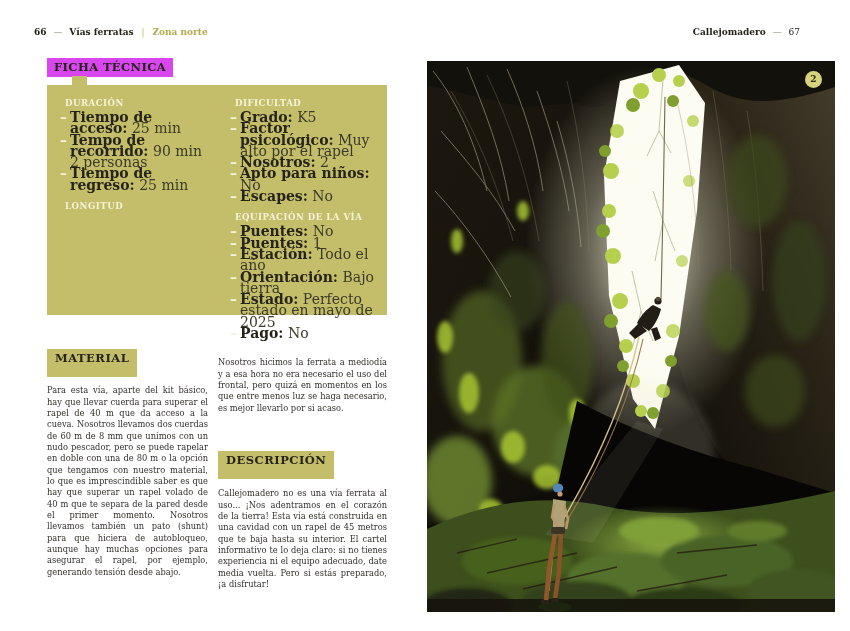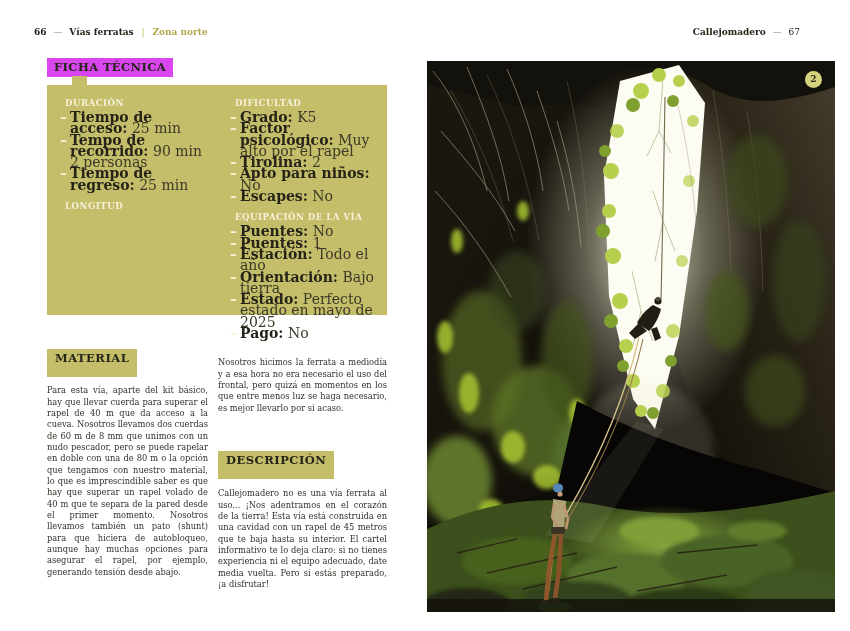--- a/index.html
+++ b/index.html
@@ -96,21 +96,21 @@
       <div class="fgroup">
         <div class="fheading">LONGITUD</div>
       </div>
     </div>
     <div class="fcol2">
       <div class="fgroup">
         <div class="fheading">DIFICULTAD</div>
         <ul class="fitems">
           <li class="fitem"><b>Grado:</b> <span>K5</span></li>
           <li class="fitem"><b>Factor psicológico:</b> <span>Muy alto por el rapel</span></li>
-          <li class="fitem"><b>Tirolina:</b> <span>2</span></li>
+          <li class="fitem"><b>Nosotros:</b> <span>2</span></li>
           <li class="fitem"><b>Apto para niños:</b> <span>No</span></li>
           <li class="fitem"><b>Escapes:</b> <span>No</span></li>
         </ul>
       </div>
       <div class="fgroup">
         <div class="fheading">EQUIPACIÓN DE LA VÍA</div>
         <ul class="fitems">
           <li class="fitem"><b>Puentes:</b> <span>No</span></li>
           <li class="fitem"><b>Puentes:</b> <span>1</span></li>
           <li class="fitem"><b>Estación:</b> <span>Todo el año</span></li>

